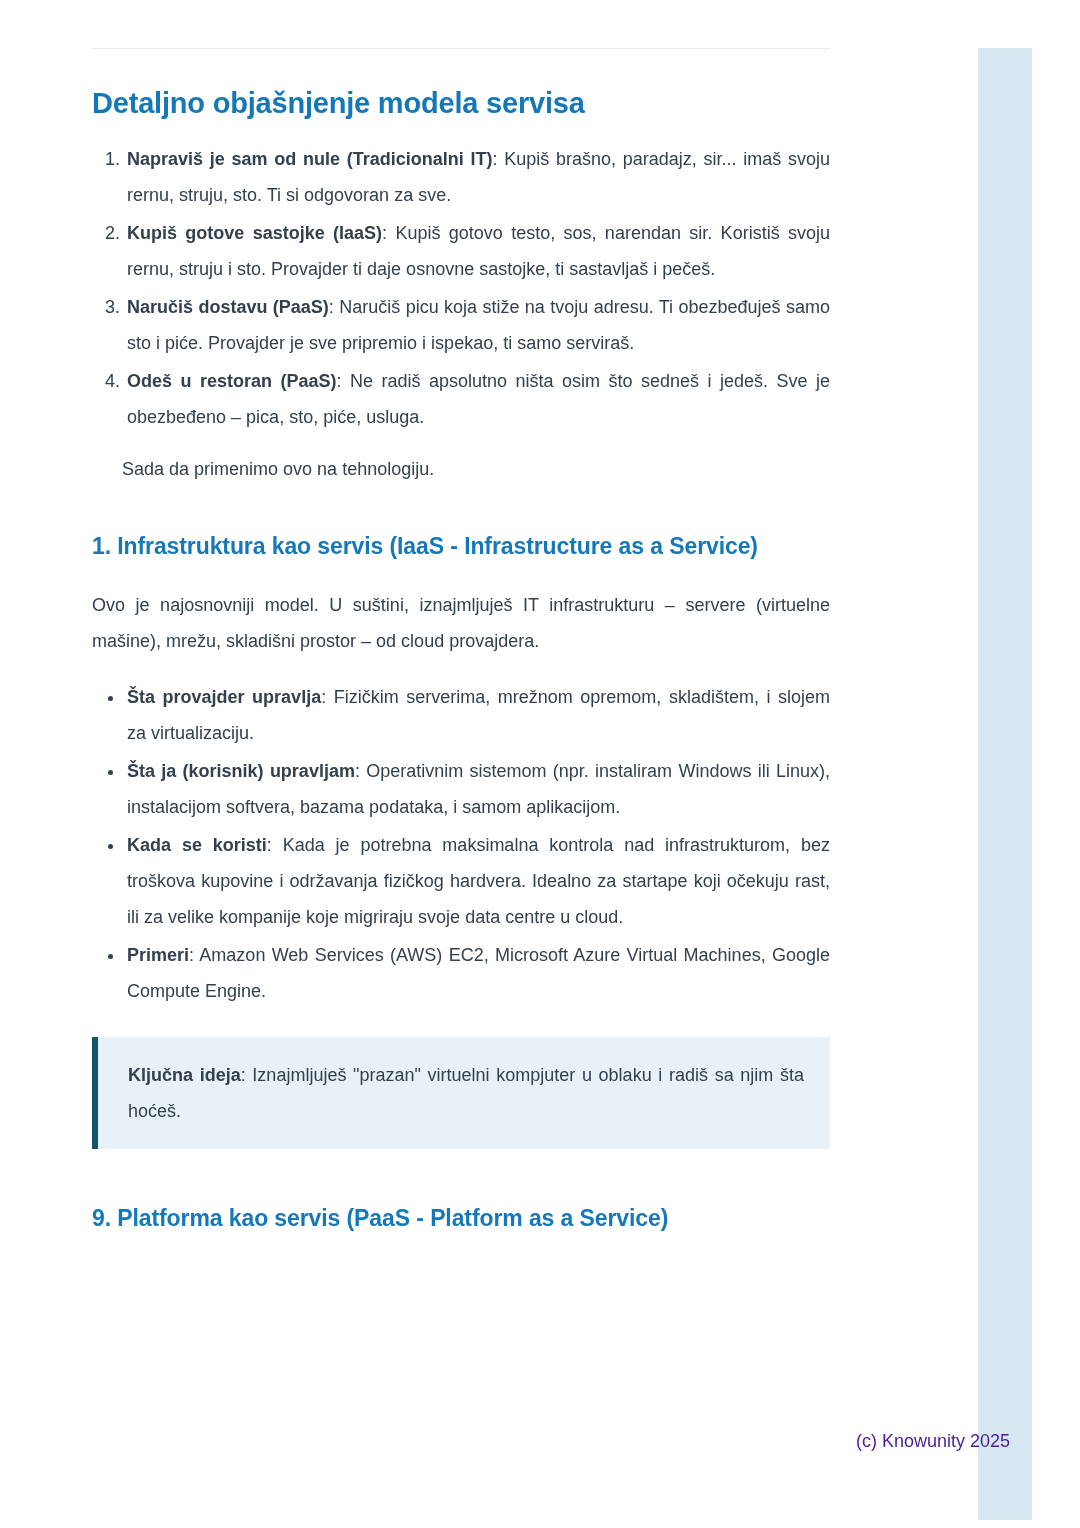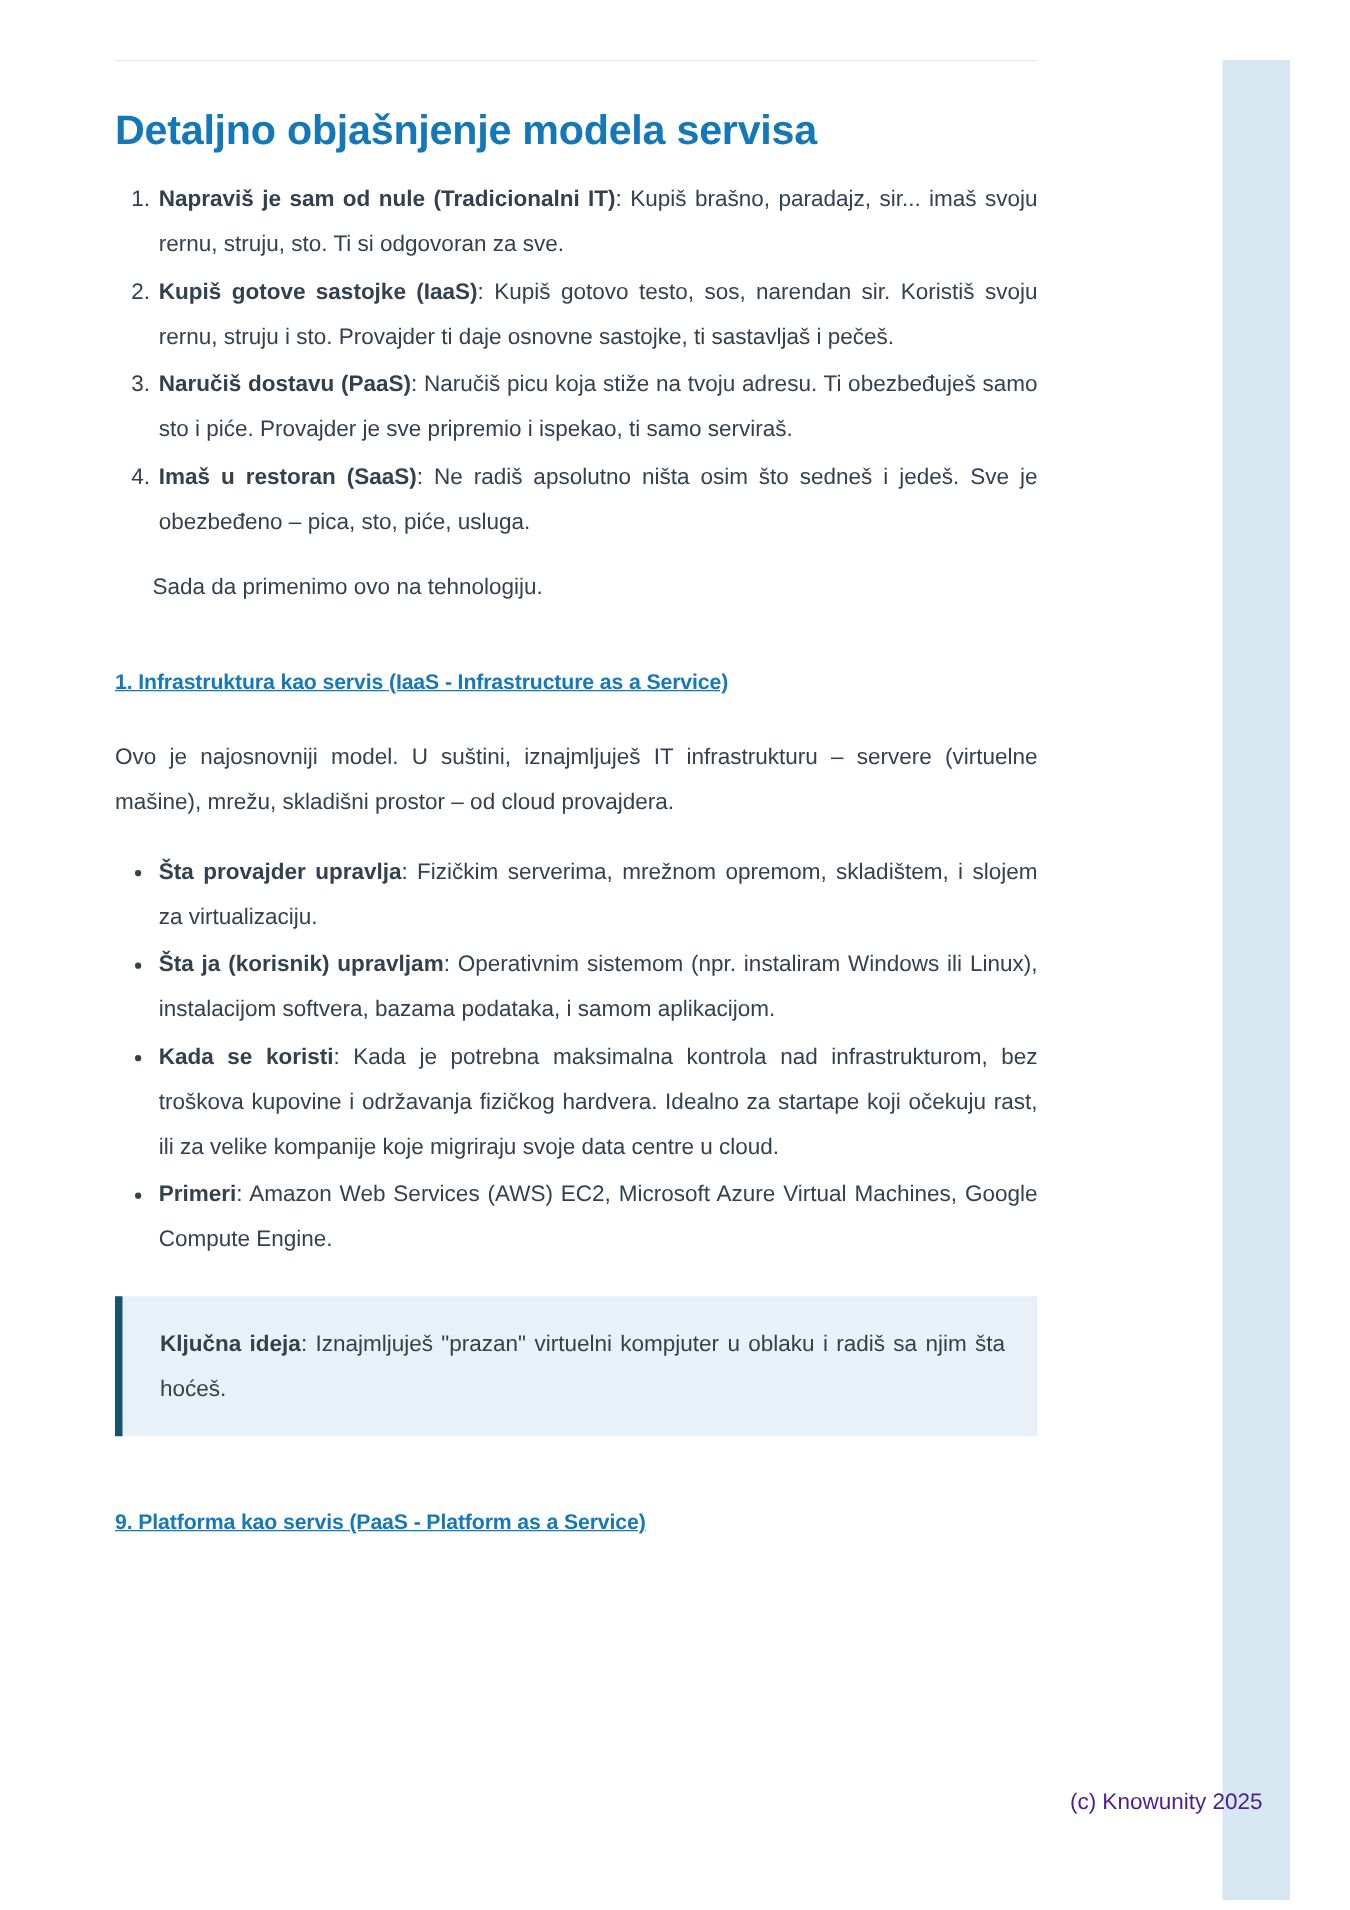--- a/index.html
+++ b/index.html
@@ -33,21 +33,21 @@
   }
   .content {
     position: absolute;
     left: 92px;
     top: 0;
     width: 738px;
     color: #33414e;
   }
   h1 {
     margin: 86px 0 0 0;
-    font-size: 33px;
+    font-size: 29px;
     line-height: 35px;
     font-weight: 700;
     color: #1478b8;
     letter-spacing: -0.2px;
   }
   p.body {
     margin: 24px 0 0 0;
     font-size: 18px;
     line-height: 36px;
     text-align: justify;
@@ -74,26 +74,25 @@
     padding-left: 2px;
   }
   li::marker {
     color: #33414e;
   }
   .b {
     font-weight: 700;
   }
   h2 {
     margin: 42px 0 0 0;
-    font-size: 17px;
+    font-size: 23px;
     line-height: 34px;
     font-weight: 700;
     color: #1578b8;
     letter-spacing: -0.1px;
-    text-decoration: underline;
   }
   .callout {
     margin-top: 28px;
     background: #e8f1f8;
     border-left: 6px solid #16536f;
     padding: 20px 26px 20px 30px;
     box-sizing: border-box;
     width: 738px;
   }
   .callout p {
@@ -125,21 +124,21 @@
 
   <div class="content">
 
     <h1>Detaljno objašnjenje modela servisa</h1>
 
 
     <ol class="num-list">
       <li><span class="b">Napraviš je sam od nule (Tradicionalni IT)</span><span>: Kupiš brašno, paradajz, sir... imaš svoju rernu, struju, sto. Ti si odgovoran za sve.</span></li>
       <li><span class="b">Kupiš gotove sastojke (IaaS)</span><span>: Kupiš gotovo testo, sos, narendan sir. Koristiš svoju rernu, struju i sto. Provajder ti daje osnovne sastojke, ti sastavljaš i pečeš.</span></li>
       <li><span class="b">Naručiš dostavu (PaaS)</span><span>: Naručiš picu koja stiže na tvoju adresu. Ti obezbeđuješ samo sto i piće. Provajder je sve pripremio i ispekao, ti samo serviraš.</span></li>
-      <li><span class="b">Imaš u restoran (SaaS)</span><span>: Ne radiš apsolutno ništa osim što sedneš i jedeš. Sve je obezbeđeno – pica, sto, piće, usluga.</span></li>
+      <li><span class="b">Odeš u restoran (PaaS)</span><span>: Ne radiš apsolutno ništa osim što sedneš i jedeš. Sve je obezbeđeno – pica, sto, piće, usluga.</span></li>
     </ol>
 
     <p class="body transition">Sada da primenimo ovo na tehnologiju.</p>
 
     <h2>1. Infrastruktura kao servis (IaaS - Infrastructure as a Service)</h2>
 
     <p class="body">Ovo je najosnovniji model. U suštini, iznajmljuješ IT infrastrukturu – servere (virtuelne mašine), mrežu, skladišni prostor – od cloud provajdera.</p>
 
     <ul class="bullet-list">
       <li><span class="b">Šta provajder upravlja</span><span>: Fizičkim serverima, mrežnom opremom, skladištem, i slojem za virtualizaciju.</span></li>

